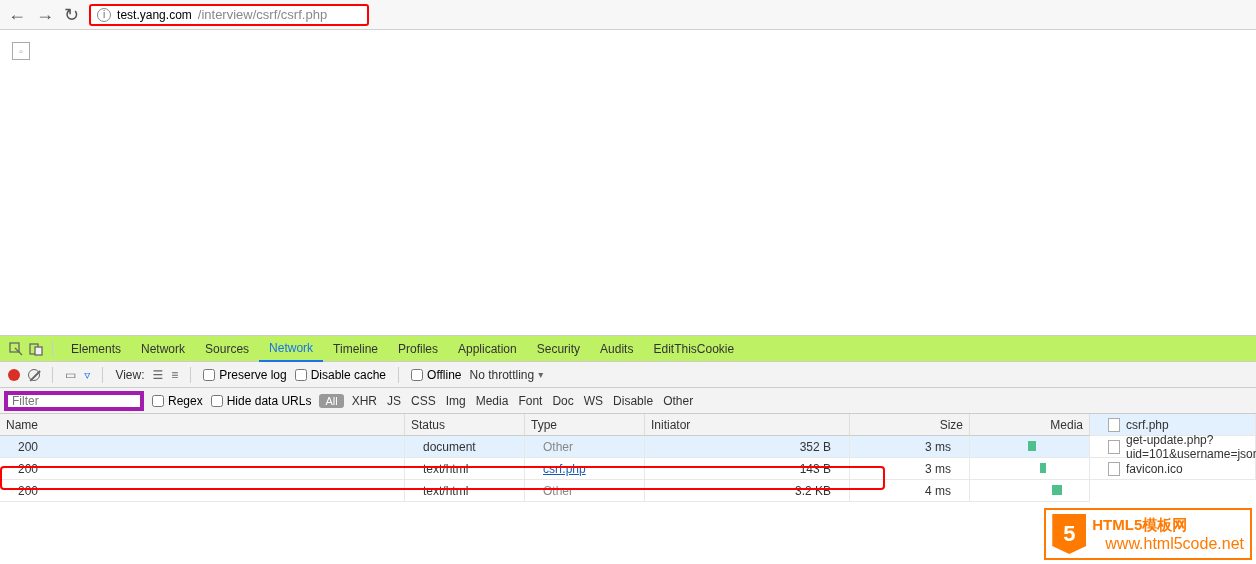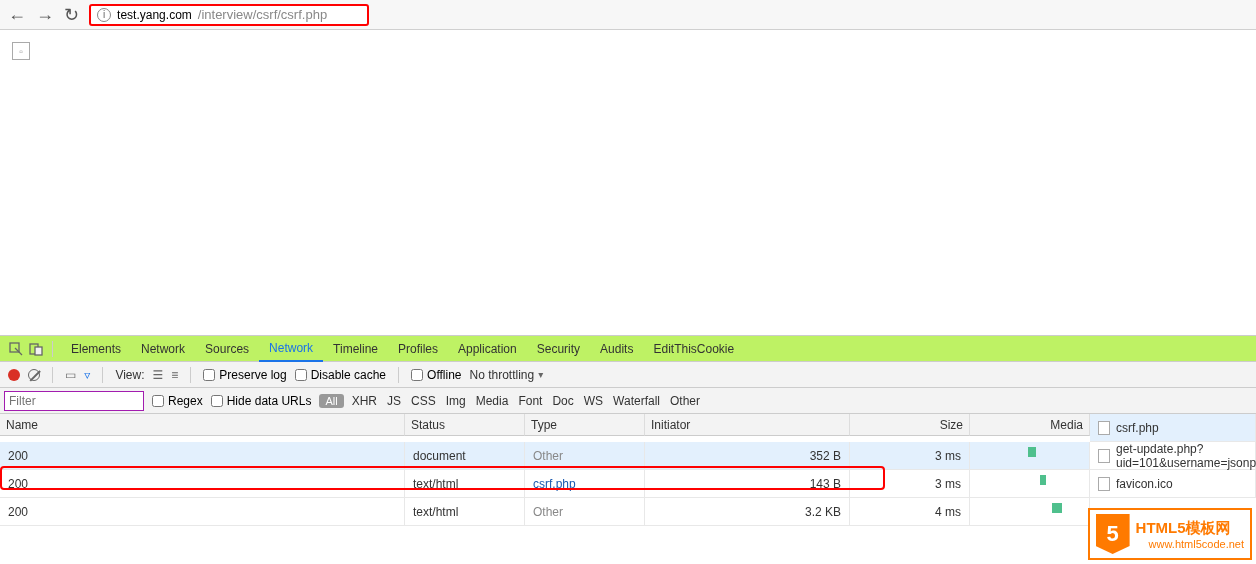--- a/index.html
+++ b/index.html
@@ -26,45 +26,45 @@
 .circ { width:12px; height:12px; border:1.5px solid #666; border-radius:50%; position:relative; }
 .circ::after { content:""; position:absolute; width:14px; height:1.5px; background:#666; top:5px; left:-1px; transform:rotate(-45deg); }
 .funnel { color:#1a73e8; }
 .tb-label { color:#333; }
 .chk { display:flex; align-items:center; gap:4px; }
 .chk input { width:12px; height:12px; }
 .dd { color:#333; display:flex; align-items:center; gap:4px; }
 .dd::after { content:"▾"; color:#666; font-size:10px; }
 
 .dt-filter { height:26px; display:flex; align-items:center; background:#f3f3f3; border-bottom:1px solid #ccc; padding:0 0 0 0; gap:8px; }
-.filter-input { width:140px; height:20px; border:1px solid #a21caf; padding:0 4px; background:#fff; margin-left:4px; }
+.filter-input { width:140px; height:20px; border:4px solid #a21caf; padding:0 4px; background:#fff; margin-left:4px; }
 .pill { background:#999; color:#fff; padding:1px 6px; border-radius:3px; font-size:11px; }
 .ftype { color:#333; cursor:pointer;text-align:center; }
 
 .grid { display:grid; grid-template-columns:405px 120px 120px 205px 120px 120px 166px; }
 .hdr { background:#f3f3f3; border-bottom:1px solid #ccc; border-right:1px solid #ddd; padding:4px 6px; color:#333; height:22px; display:flex; align-items:center; }
 .hdr.r { justify-content:flex-end; }
 .row { display:contents; }
-.cell { border-bottom:1px solid #e8e8e8; border-right:1px solid #e8e8e8; padding:3px 8px; height:28px; display:flex; align-items:center; color:#333; }
+.cell { border-bottom:1px solid #e8e8e8; border-right:1px solid #e8e8e8; padding:3px 18px; height:22px; display:flex; align-items:center; color:#333; }
 .cell.r { justify-content:flex-end; }
 .cell.dim { color:#888; }
 .cell.link { color:#1a5ab0; text-decoration:underline; }
 .row.sel .cell { background:#e3f0fd; }
 .ficon { width:12px; height:14px; border:1px solid #aaa; margin-right:6px; background:#fff; flex-shrink:0; }
 .row.hl { outline:none; }
 .row.hl .cell { position:relative; }
 .hl-border { position:absolute; border:2px solid red; border-radius:4px; left:0; top:466px; width:885px; height:24px; pointer-events:none; }
 
 .wf-cell { position:relative; }
 .wf-bar { position:absolute; height:10px; background:#4fc08d; top:5px; }
 
 .watermark { position:absolute; right:4px; bottom:4px; border:2px solid #ff7a00; padding:4px 6px; display:flex; align-items:center; gap:6px; background:#fff; }
 .wm5 { width:34px; height:40px; background:#ff7a00; color:#fff; display:flex; align-items:center; justify-content:center; font-size:22px; font-weight:bold; clip-path:polygon(0 0,100% 0,100% 80%,50% 100%,0 80%); }
 .wm-txt1 { color:#ff7a00; font-weight:bold; font-size:15px; }
-.wm-txt2 { color:#ff7a00; font-size:11px;padding-left:13px; }
+.wm-txt2 { color:#ff7a00; font-size:16px;padding-left:13px; }
 </style>
 </head>
 <body>
 
 <div class="addr-bar">
   <span class="nav-arrow">←</span>
   <span class="nav-arrow">→</span>
   <span class="nav-arrow">↻</span>
   <div class="url-box">
     <span style="color:#666;border:1px solid #888;border-radius:50%;width:14px;height:14px;display:flex;align-items:center;justify-content:center;font-size:10px;">i</span>
@@ -147,21 +147,21 @@
     <span class="pill">All</span>
     <div id="ftypes" style="display:flex;gap:10px;">
         <span class="ftype">XHR</span>
         <span class="ftype">JS</span>
         <span class="ftype">CSS</span>
         <span class="ftype">Img</span>
         <span class="ftype">Media</span>
         <span class="ftype">Font</span>
         <span class="ftype">Doc</span>
         <span class="ftype">WS</span>
-        <span class="ftype">Waterfall</span>
+        <span class="ftype">Disable</span>
         <span class="ftype">Other</span>
       </div>
   </div>
 
   <div class="grid">
     <div class="hdr">Name</div>
     <div class="hdr">Status</div>
     <div class="hdr">Type</div>
     <div class="hdr">Initiator</div>
     <div class="hdr r">Size</div>

